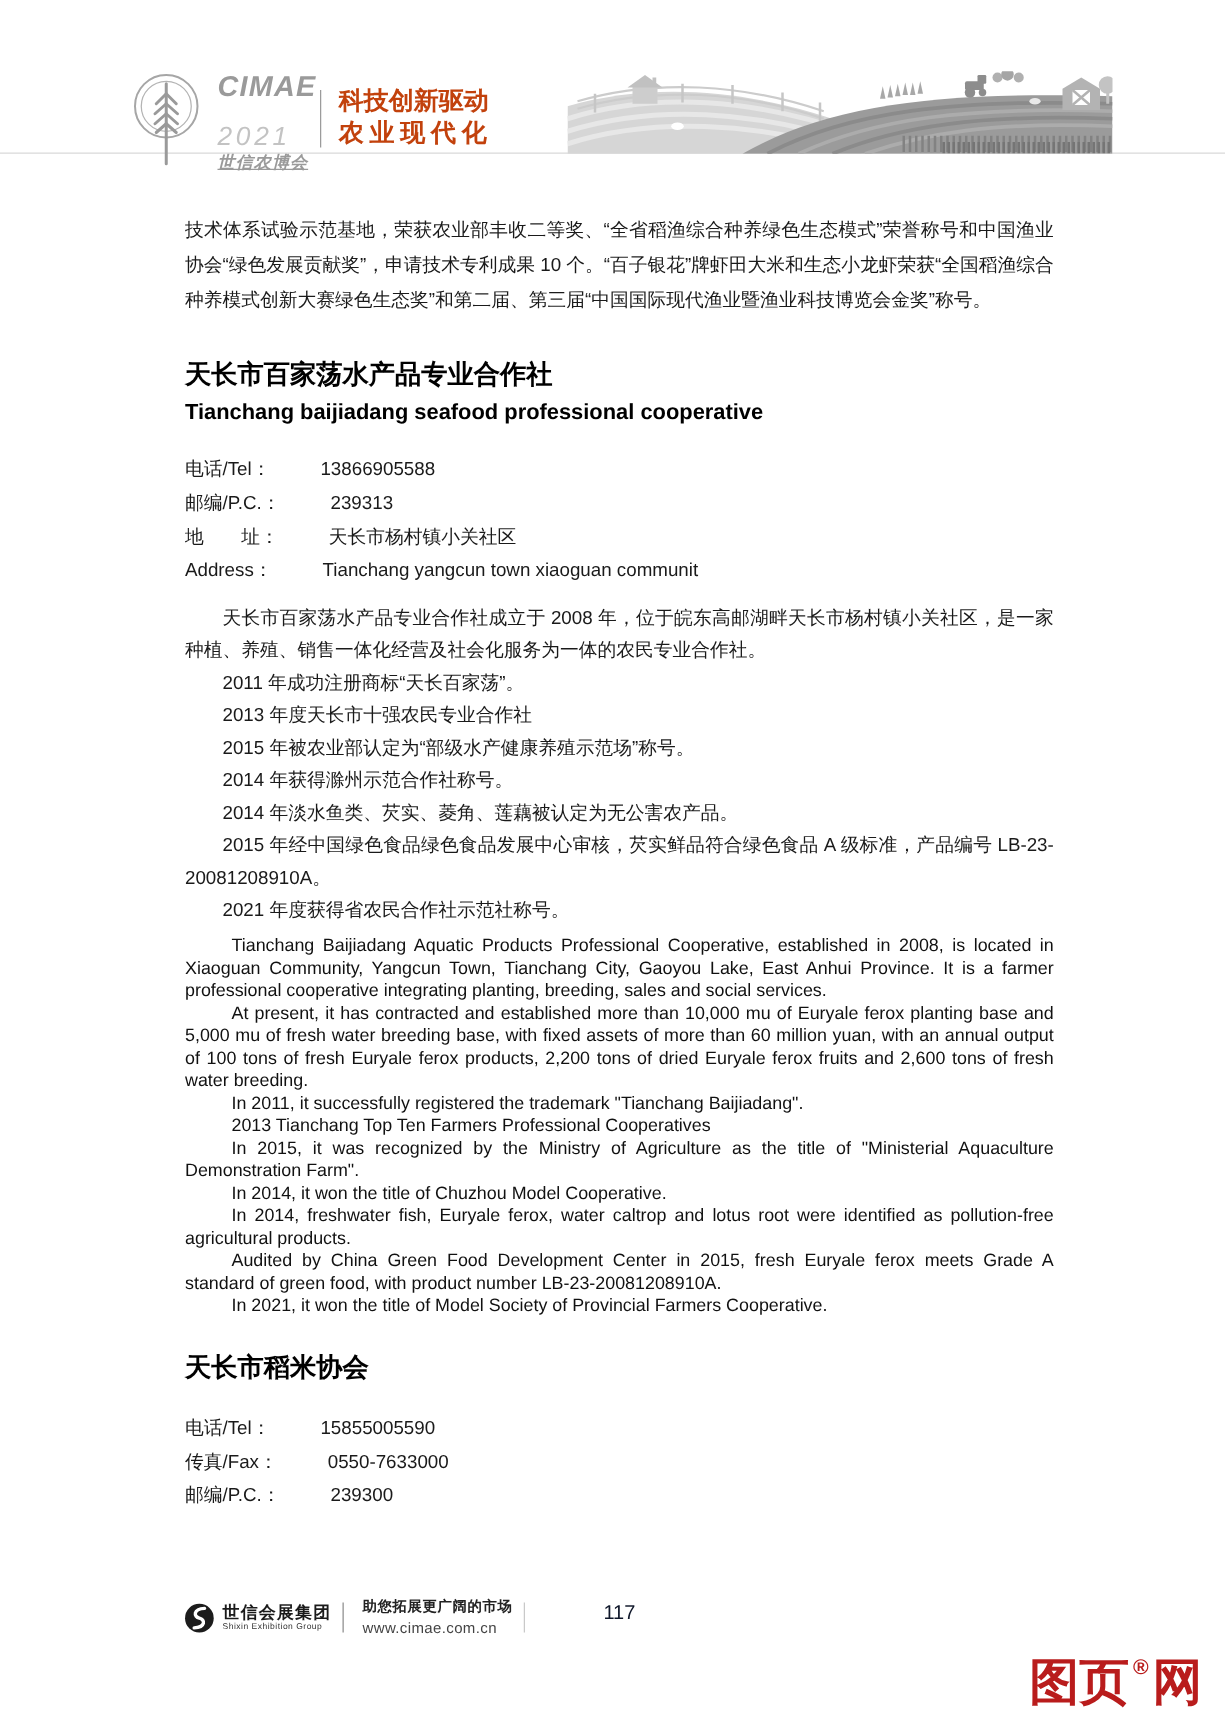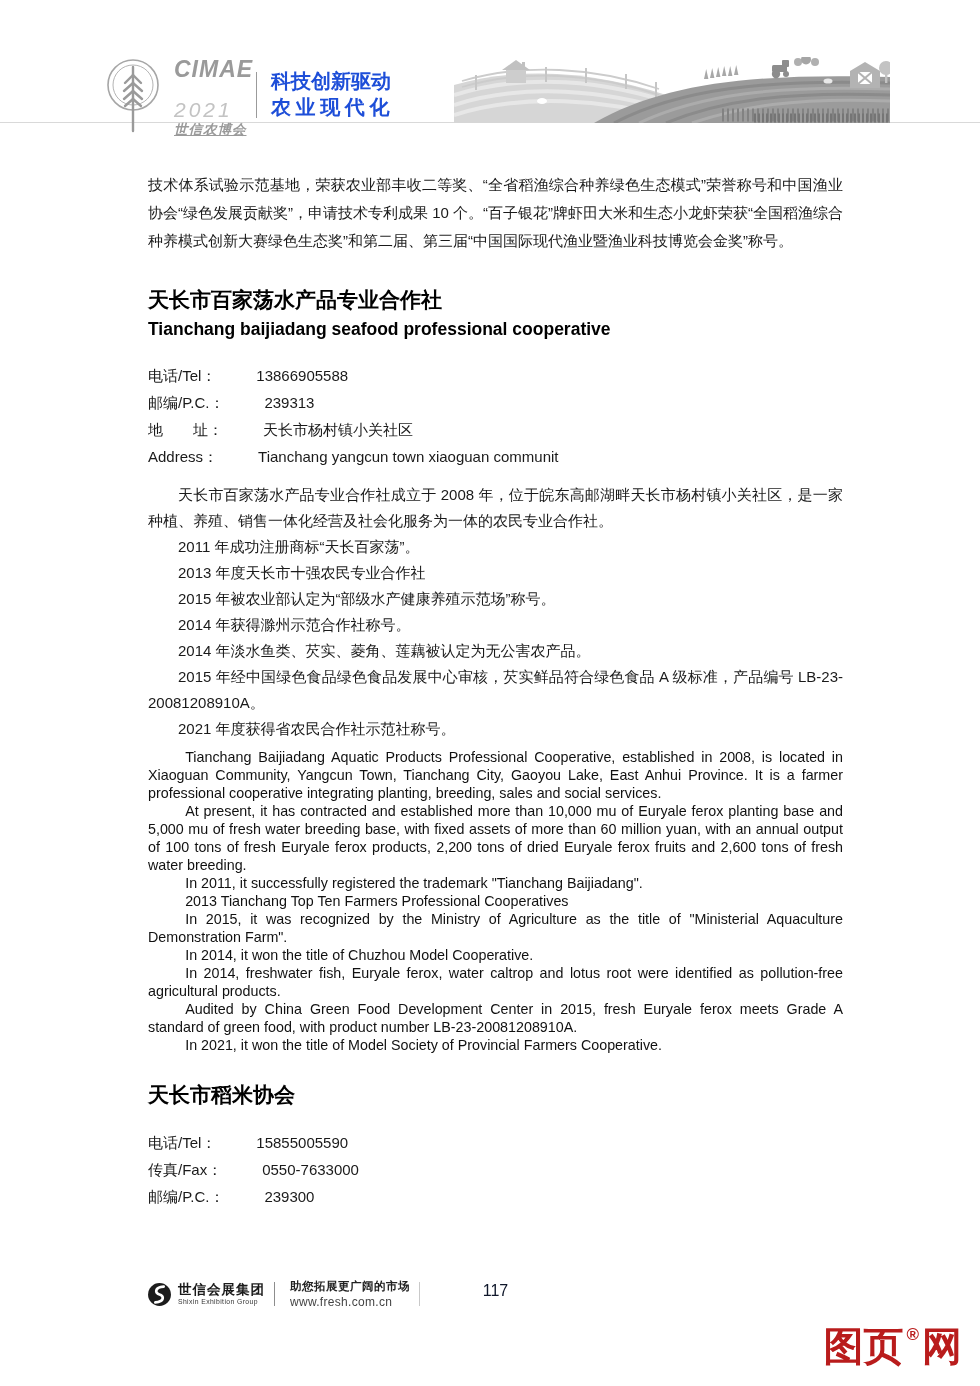--- a/index.html
+++ b/index.html
@@ -9,21 +9,21 @@
 
   
   .header { position: relative; height: 123px; border-bottom: 1px solid #d9d9d9; }
   .logo-block { position: absolute; left: 106px; top: 58px; display: flex; align-items: flex-start; }
   .wheat-svg { display: block; }
   .logo-text { margin-left: 14px; font-style: italic; color: #9a9a9a; line-height: 1; }
   .logo-brand { font-size: 23px; font-weight: bold; letter-spacing: 1px; }
   .logo-year  { font-size: 21px; font-weight: normal; letter-spacing: 3px; color: #c3c3c3; margin-top: 18px; }
   .logo-fair  { font-size: 13.5px; font-weight: bold; margin-top: 3px; letter-spacing: 1px; text-decoration: underline; }
   .header-vdivider { position: absolute; left: 256px; top: 72px; width: 1px; height: 46px; background: #9b9b9b; }
-  .slogan { position: absolute; left: 271px; top: 68px; font-weight: bold; color: #1d4ed8; font-size: 20px; line-height: 26px; }
+  .slogan { position: absolute; left: 271px; top: 68px; font-weight: bold; color: #c2410c; font-size: 20px; line-height: 26px; }
   .slogan .sp2 { letter-spacing: 4.6px; }
   .farm { position: absolute; right: 90px; top: 57px; display: block; }
 
   
   .content { width: 695px; margin-left: 148px; padding-top: 48px; }
 
   .body-zh { font-size: 15px; line-height: 26px; text-align: justify; color: #1a1a1a; }
   .intro { line-height: 28px; }
   .ind { text-indent: 2em; }
 
@@ -215,21 +215,21 @@
       <circle cx="12" cy="12" r="11" fill="#1c1c1c"></circle>
       <path d="M16 4.5 C 7 5, 7.5 11, 12 12 C 16.5 13, 17 19, 8 19.5" stroke="#ffffff" stroke-width="2.6" fill="none" stroke-linecap="round"></path>
     </svg>
     <div class="f-col">
       <div class="f-zh">世信会展集团</div>
       <div class="f-en">Shixin Exhibition Group</div>
     </div>
     <div class="f-div"></div>
     <div class="f-col">
       <div class="f-slogan">助您拓展更广阔的市场</div>
-      <div class="f-url">www.fresh.com.cn</div>
+      <div class="f-url">www.cimae.com.cn</div>
     </div>
     <div class="f-edge"></div>
   </div>
 
   <div class="page-number">117</div>
 
   <div class="watermark"><span>图页</span><span class="reg">®</span><span>网</span>
   </div>
 
 </div>

